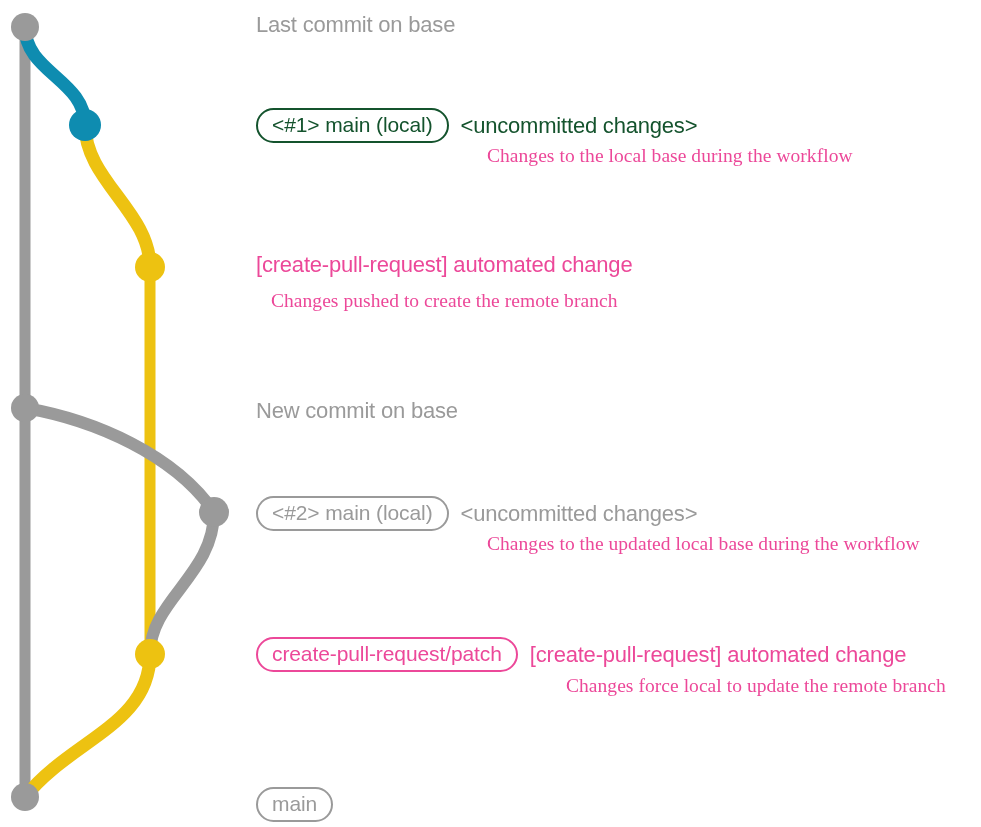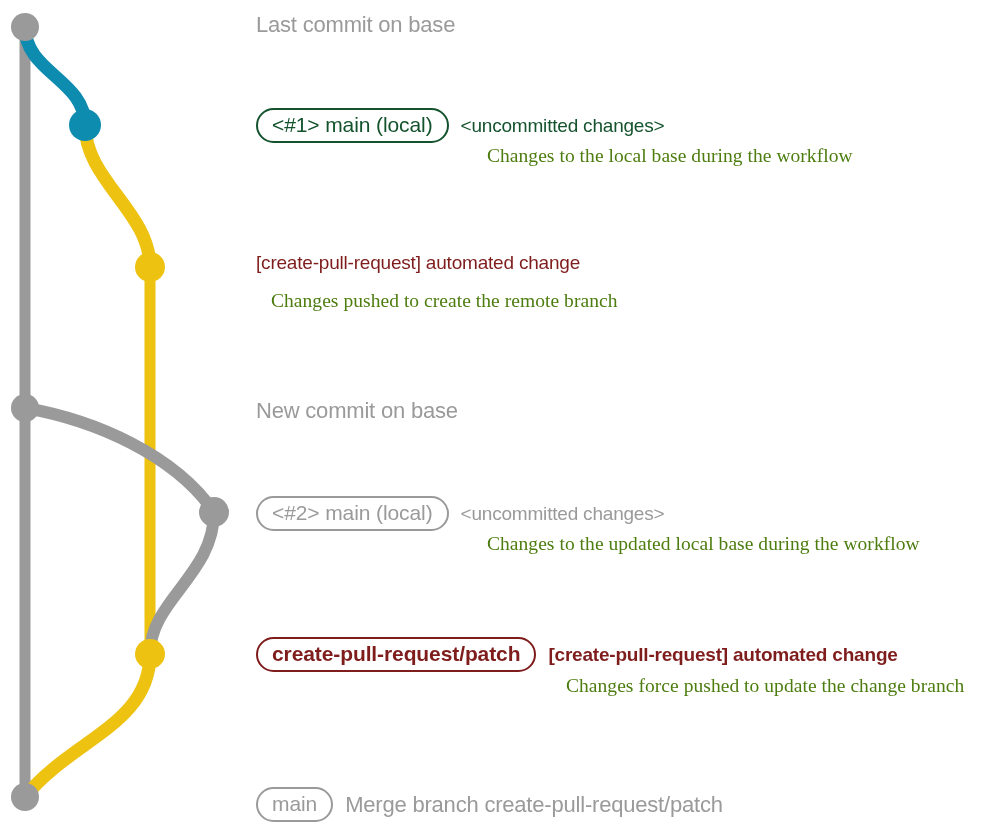--- a/index.html
+++ b/index.html
@@ -46,53 +46,53 @@
     display: inline-block;
     border: 2px solid currentColor;
     border-radius: 18px;
     padding: 4px 14px 5px 14px;
     font-size: 21px;
     line-height: 1.05;
     letter-spacing: -0.1px;
   }
 
   .subject {
-    font-size: 19px;
+    font-size: 22px;
     letter-spacing: -0.2px;
   }
 
   .plain {
     font-size: 22px;
     letter-spacing: -0.2px;
   }
 
   .desc {
     position: absolute;
     font-family: "Liberation Serif", serif;
     font-size: 19.5px;
-    color: #4d7c0f;
+    color: #ec4899;
     white-space: nowrap;
     letter-spacing: 0.05px;
   }
 
   
   .c-gray   { color: #9a9a9a; }
   .c-blue   { color: #14532d; }
-  .c-yellow { color: #7f1d1d; }
+  .c-yellow { color: #ec4899; }
 
   
   #row-last-commit      { left: 256px; top: 12px; }
   #row-local-1          { left: 256px; top: 108px; }
   #desc-local-1         { left: 487px; top: 145px; }
   #row-automated-1      { left: 256px; top: 252px; }
   #desc-automated-1     { left: 271px; top: 290px; text-align: center; }
   #row-new-commit       { left: 256px; top: 398px; align-items: center; }
   #row-local-2          { left: 256px; top: 496px; justify-content: space-between; }
   #desc-local-2         { left: 487px; top: 533px; text-align: center; }
-  #row-automated-2      { left: 256px; top: 637px; font-weight: bold; }
+  #row-automated-2      { left: 256px; top: 637px; }
   #desc-automated-2     { left: 566px; top: 675px; }
   #row-merge            { left: 256px; top: 779px; margin-top: 8px; }
 </style>
 </head>
 <body>
 
 <svg id="graph" viewBox="0 0 250 827" width="250" height="827" xmlns="http://www.w3.org/2000/svg">
 
   <path d="M25,27 L25,408" fill="none" stroke="#9a9a9a" stroke-width="11" stroke-linecap="round"></path>
   <path d="M25,408 L25,797" fill="none" stroke="#9a9a9a" stroke-width="11" stroke-linecap="round"></path>
@@ -142,20 +142,19 @@
   <div class="row" id="row-local-2">
     <span class="badge c-gray">&lt;#2&gt; main (local)</span>
     <span class="subject c-gray">&lt;uncommitted changes&gt;</span>
   </div>
   <div class="desc" id="desc-local-2">Changes to the updated local base during the workflow</div>
 
   <div class="row" id="row-automated-2">
     <span class="badge c-yellow">create-pull-request/patch</span>
     <span class="subject c-yellow">[create-pull-request] automated change</span>
   </div>
-  <div class="desc" id="desc-automated-2">Changes force pushed to update the change branch</div>
+  <div class="desc" id="desc-automated-2">Changes force local to update the remote branch</div>
 
   <div class="row" id="row-merge">
     <span class="badge c-gray">main</span>
-    <span class="plain c-gray">Merge branch create-pull-request/patch</span>
   </div>
 
 </div>
 
 </body></html>

